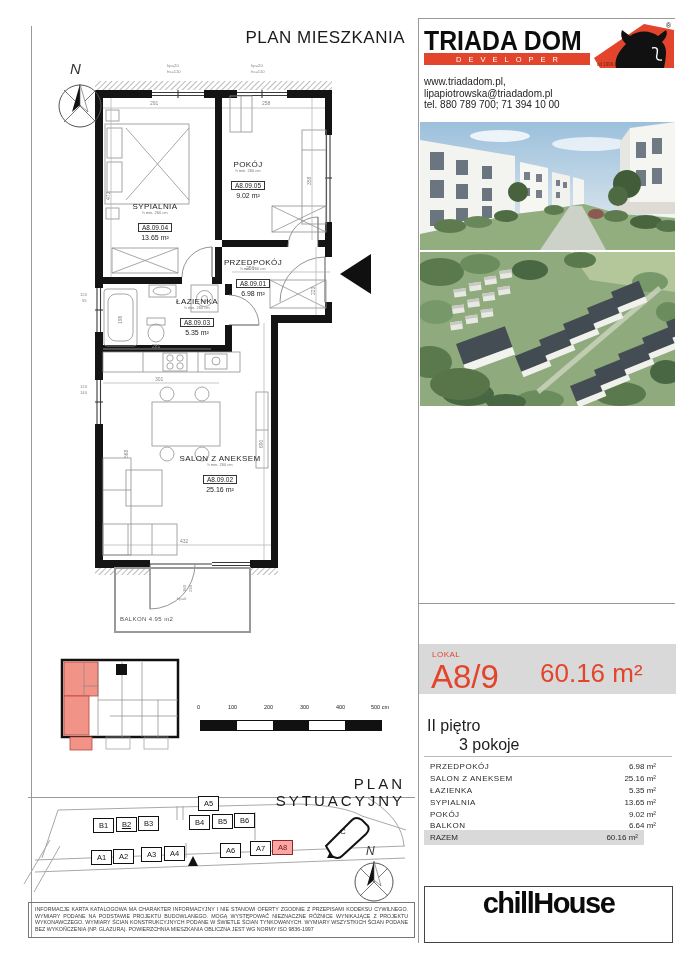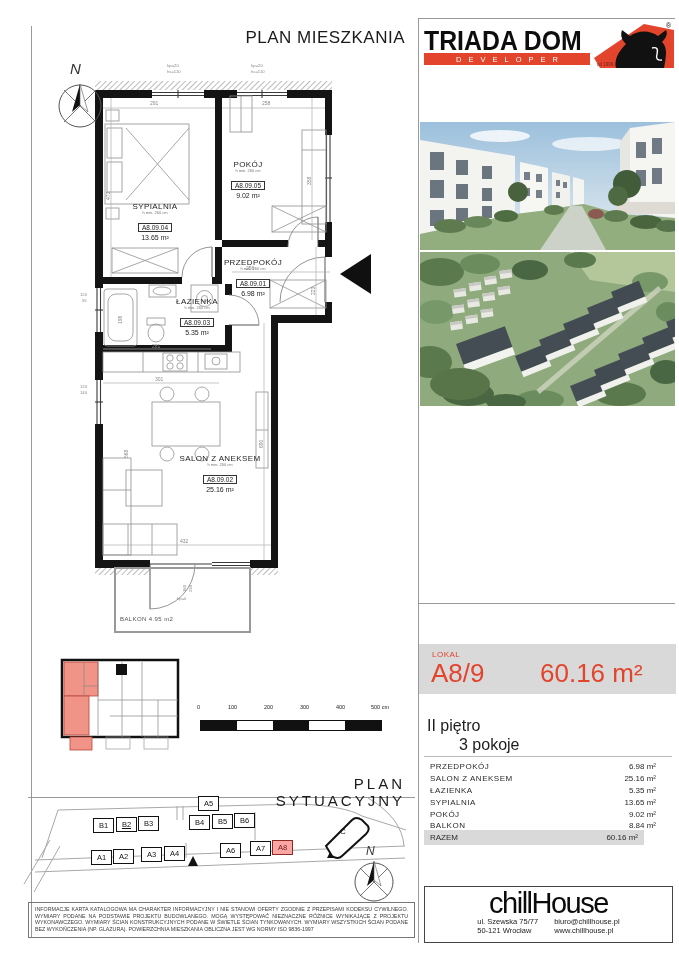--- a/index.html
+++ b/index.html
@@ -29,31 +29,31 @@
         font-size:7.5px;display:flex;align-items:center;justify-content:center;color:#111;box-sizing:border-box;}
   .sbox.red{background:#fca5a5;border-color:#8e2a20;color:#6d1c13;}
   
   .brand{font-size:27px;font-weight:800;transform:scaleX(.92);transform-origin:left;letter-spacing:0;color:#0d0d0d;white-space:nowrap;}
   .devbar{position:absolute;left:424px;top:53px;width:166px;height:12px;background:#e2442c;display:flex;align-items:center;justify-content:center;}
   .devbar span{color:#fff;font-size:7.5px;letter-spacing:7px;text-indent:7px;}
   .contact{position:absolute;left:424px;top:76px;font-size:10px;line-height:11.5px;color:#222;}
   .title{position:absolute;left:423px;top:609px;font-size:25px;letter-spacing:1.5px;color:#161616;white-space:nowrap;}
   .band{position:absolute;left:419px;top:644px;width:257px;height:50px;background:#d9d9d9;}
   .lokal{position:absolute;left:432px;top:650px;font-size:8px;letter-spacing:.5px;color:#e2442c;}
-  .unitno{position:absolute;left:431px;top:658px;font-size:26px;color:#e2442c;}
+  .unitno{position:absolute;left:431px;top:658px;font-size:33px;color:#e2442c;}
   .unitarea{position:absolute;left:540px;top:658px;font-size:26px;color:#e2442c;}
   .meta{position:absolute;left:427px;font-size:16px;color:#1d1d1d;}
   .trow{position:absolute;left:430px;width:226px;font-size:8px;color:#2a2a2a;}
   .trow .lab{float:left;letter-spacing:.5px;}
   .trow .val{float:right;}
   .razem{position:absolute;left:424px;top:830px;width:220px;height:15px;background:#d9d9d9;
          font-size:8px;color:#2a2a2a;display:flex;align-items:center;justify-content:space-between;
          padding:0 6px;box-sizing:border-box;}
   .chbox{position:absolute;left:424px;top:886px;width:249px;height:57px;border:1px solid #444;box-sizing:border-box;text-align:center;}
-  .chlogo{font-size:29px;font-weight:400;letter-spacing:-1.5px;color:#0b0b0b;margin-top:1px;line-height:30px;}
+  .chlogo{font-size:29px;font-weight:700;letter-spacing:-1.5px;color:#0b0b0b;margin-top:1px;line-height:30px;}
   .chaddr{display:flex;justify-content:center;gap:16px;text-align:left;font-size:7.5px;line-height:8.5px;color:#222;}
   .legal{position:absolute;left:28px;top:902px;width:387px;height:36px;border:1px solid #777;box-sizing:border-box;
          padding:3px 6px;font-size:5.3px;line-height:6.6px;color:#3a3a3a;text-align:justify;}
   .vline{position:absolute;border-left:1px solid #999;}
   .hline{position:absolute;border-top:1px solid #999;}
   .balkon-lab{position:absolute;left:120px;top:616px;font-size:6px;letter-spacing:.4px;color:#555;}
   .clab{position:absolute;left:340px;top:827px;font-size:8px;color:#111;}
   .photo{position:absolute;left:420px;width:255px;overflow:hidden;}
   .regmark{position:absolute;left:666px;top:22px;font-size:7px;color:#111;}
   .since{position:absolute;left:597px;top:62px;font-size:4.5px;color:#7a1f16;}
@@ -365,20 +365,25 @@
   <div class="devbar">
       <span>DEVELOPER</span>
     </div>
   <svg class="abs" style="left:594px;top:22px;" width="80" height="50" viewBox="0 0 80 50">
     <polygon points="0,36 50,2 80,8 80,46 6,46" fill="#e2442c"></polygon>
     <path d="M70,46 C72,34 74,26 68,20 C72,16 74,12 72,8 L64,14 C56,8 44,8 36,14 L28,8 C26,14 28,18 32,22 C24,30 20,38 22,46 Z" fill="#111"></path>
     <path d="M58,26 q7,-2 5,6 q-2,7 5,6" stroke="#fff" stroke-width="1.4" fill="none"></path>
   </svg>
   <span class="regmark">®</span>
   <span class="since">od 1999 r.</span>
+  <div class="contact">
+    <div>www.triadadom.pl,</div>
+    <div>lipapiotrowska@triadadom.pl</div>
+    <div>tel. 880 789 700; 71 394 10 00</div>
+  </div>
 
   <div class="photo" style="top:122px;height:128px;">
     <svg width="255" height="128" viewBox="0 0 255 128" preserveAspectRatio="none">
       <defs>
           <linearGradient id="sky" x1="0" y1="0" x2="0" y2="1">
         <stop offset="0" stop-color="#9cc0dc"></stop>
             <stop offset="1" stop-color="#e8eef2"></stop>
           </linearGradient>
         </defs>
       <rect width="255" height="128" fill="url(#sky)"></rect>
@@ -559,32 +564,22 @@
   <div class="trow" style="top:810px;">
     <span class="lab">POKÓJ</span>
       <span class="val">9.02 m²</span>
   </div>
   <div class="razem">
     <span>RAZEM</span>
       <span>60.16 m²</span>
   </div>
   <div class="trow" style="top:821px;">
     <span class="lab">BALKON</span>
-      <span class="val">8.84 m²</span>
+      <span class="val">6.64 m²</span>
   </div>
 
   <div class="chbox">
     <div class="chlogo">chillHouse</div>
-    <div class="chaddr">
-      <div>
-        <div>ul. Szewska 75/77</div>
-        <div>50-121 Wrocław</div>
-      </div>
-      <div>
-        <div>biuro@chillhouse.pl</div>
-        <div>www.chillhouse.pl</div>
-      </div>
-    </div>
   </div>
 
   <div class="legal">INFORMACJE KARTA KATALOGOWA MA CHARAKTER INFORMACYJNY I NIE STANOWI OFERTY ZGODNIE Z PRZEPISAMI KODEKSU CYWILNEGO. WYMIARY PODANE NA PODSTAWIE PROJEKTU BUDOWLANEGO. MOGĄ WYSTĘPOWAĆ NIEZNACZNE RÓŻNICE WYNIKAJĄCE Z PROJEKTU WYKONAWCZEGO. WYMIARY ŚCIAN KONSTRUKCYJNYCH PODANE W ŚWIETLE ŚCIAN TYNKOWANYCH. WYMIARY WSZYSTKICH ŚCIAN PODANE BEZ WYKOŃCZENIA (NP. GLAZURA). POWIERZCHNIA MIESZKANIA OBLICZNA JEST WG NORMY ISO 9836-1997</div>
 
 </div>
 
 </body></html>

